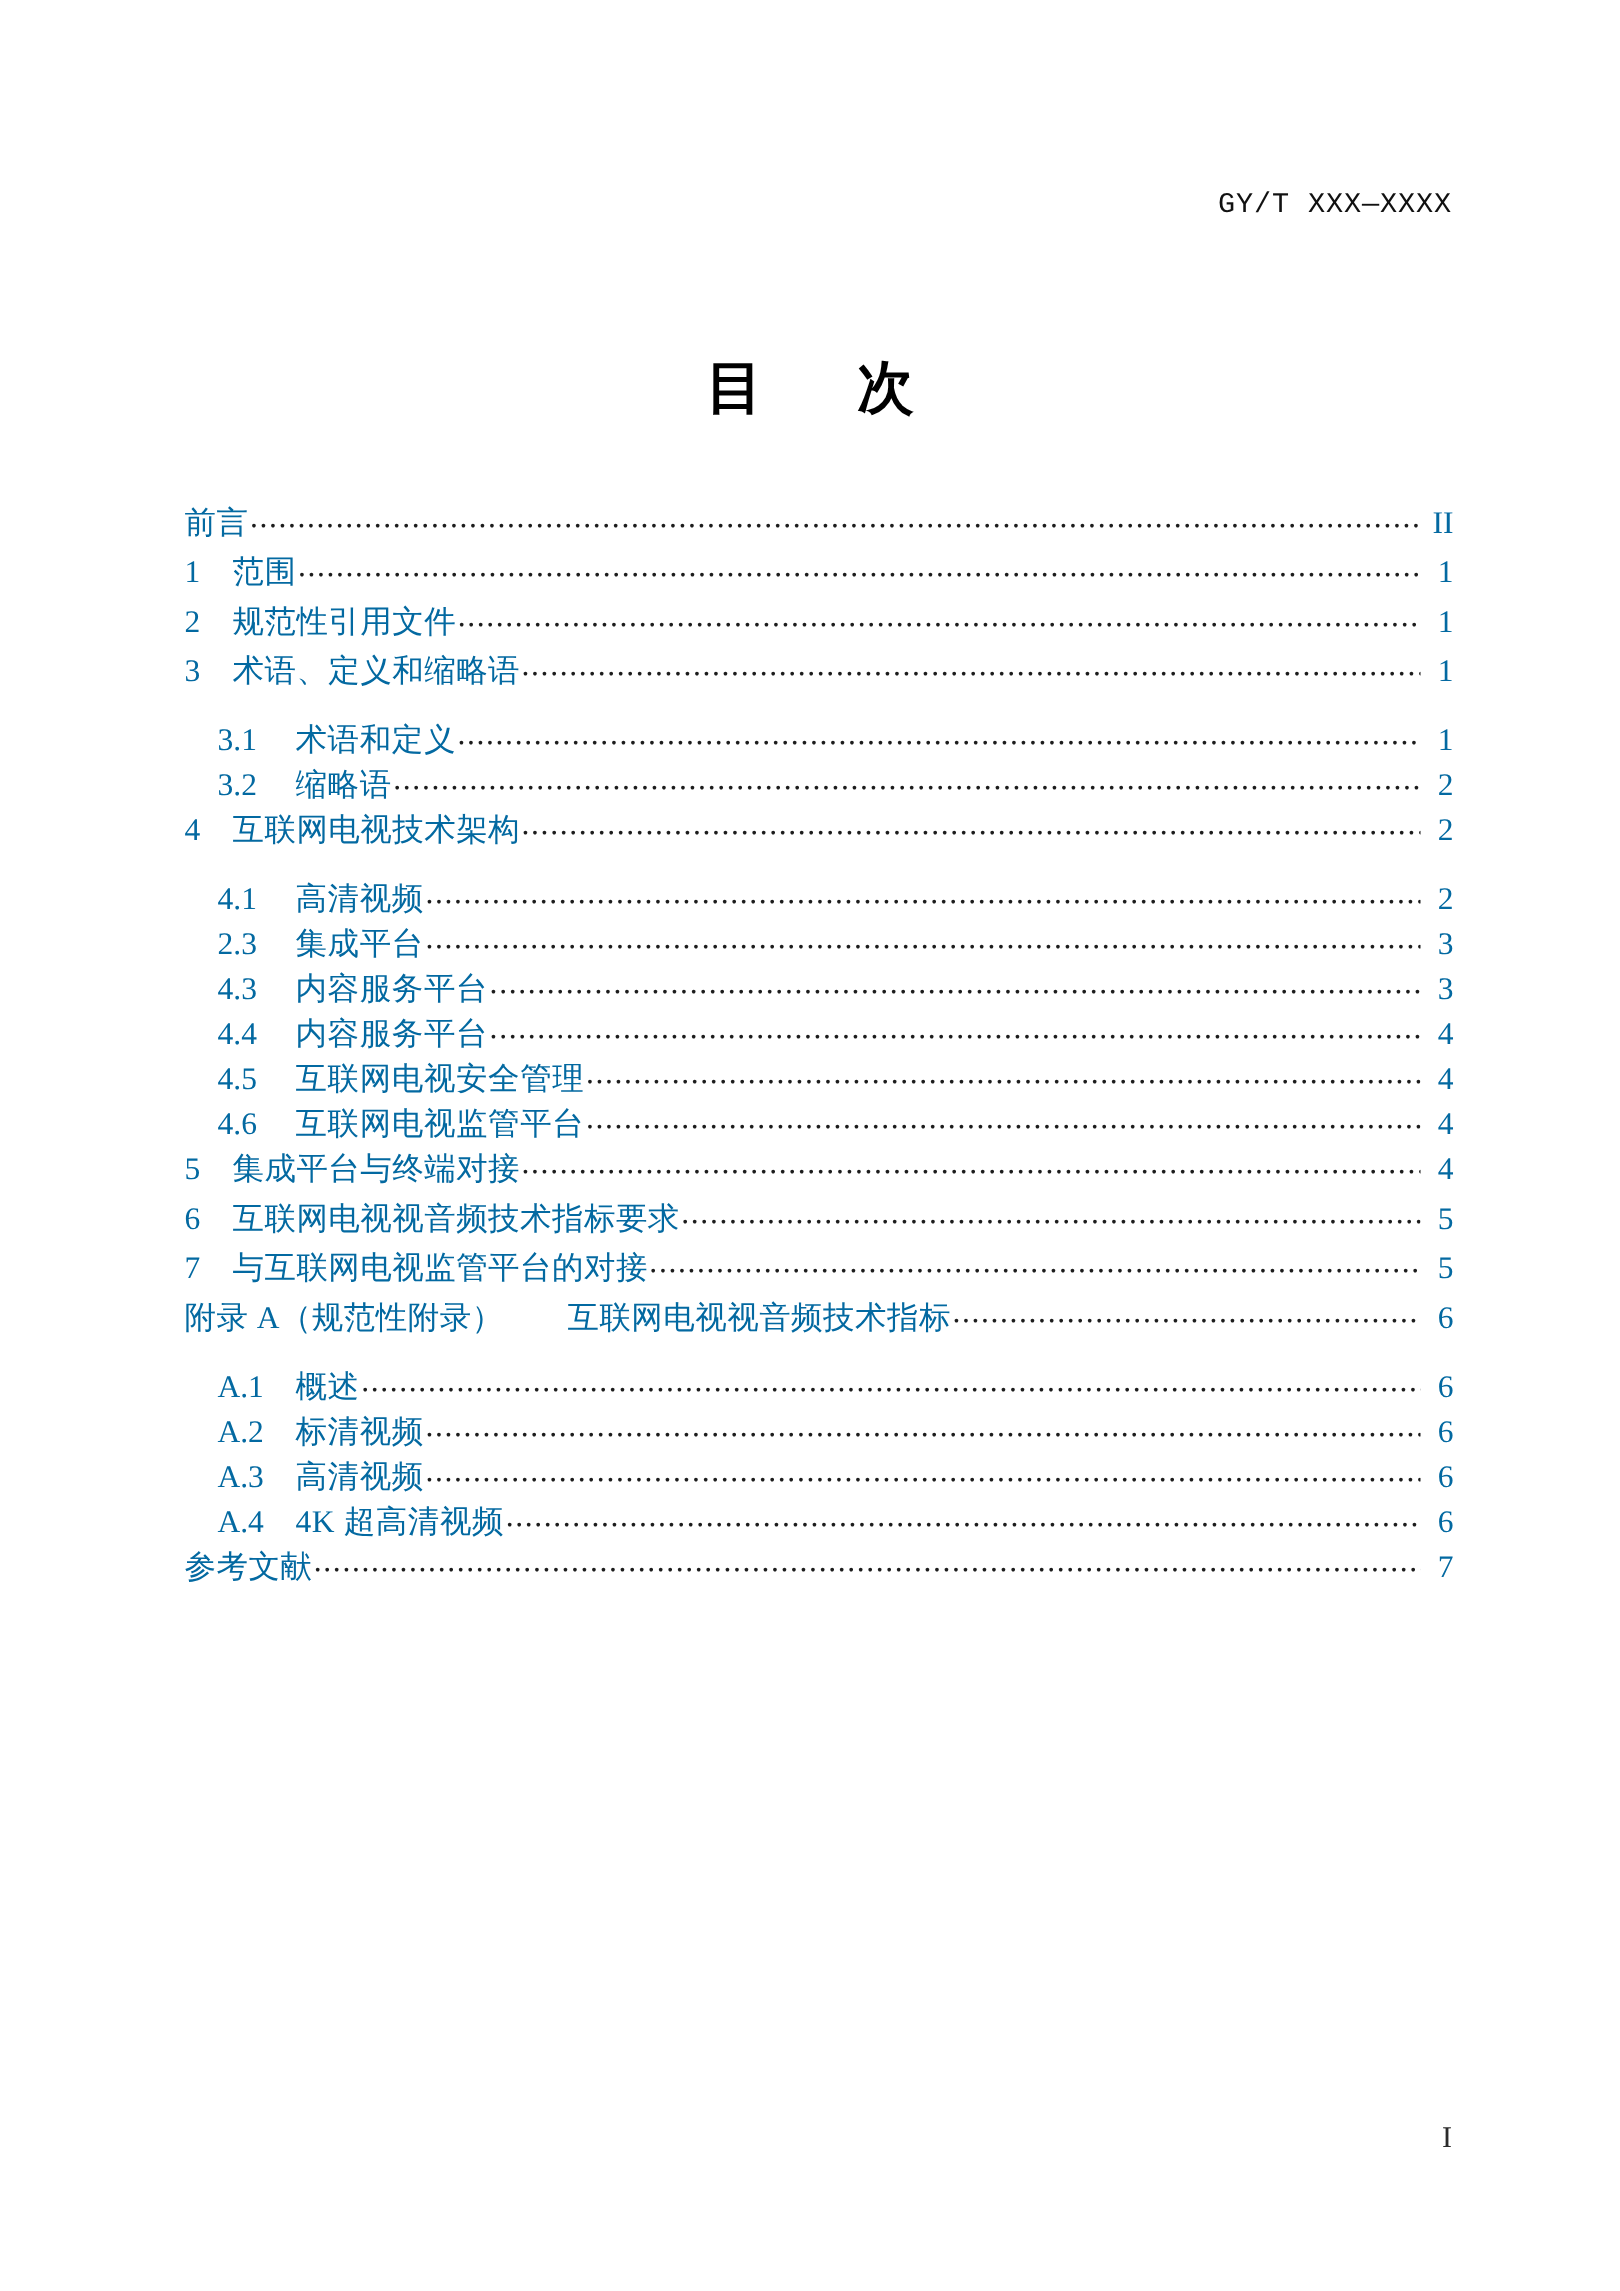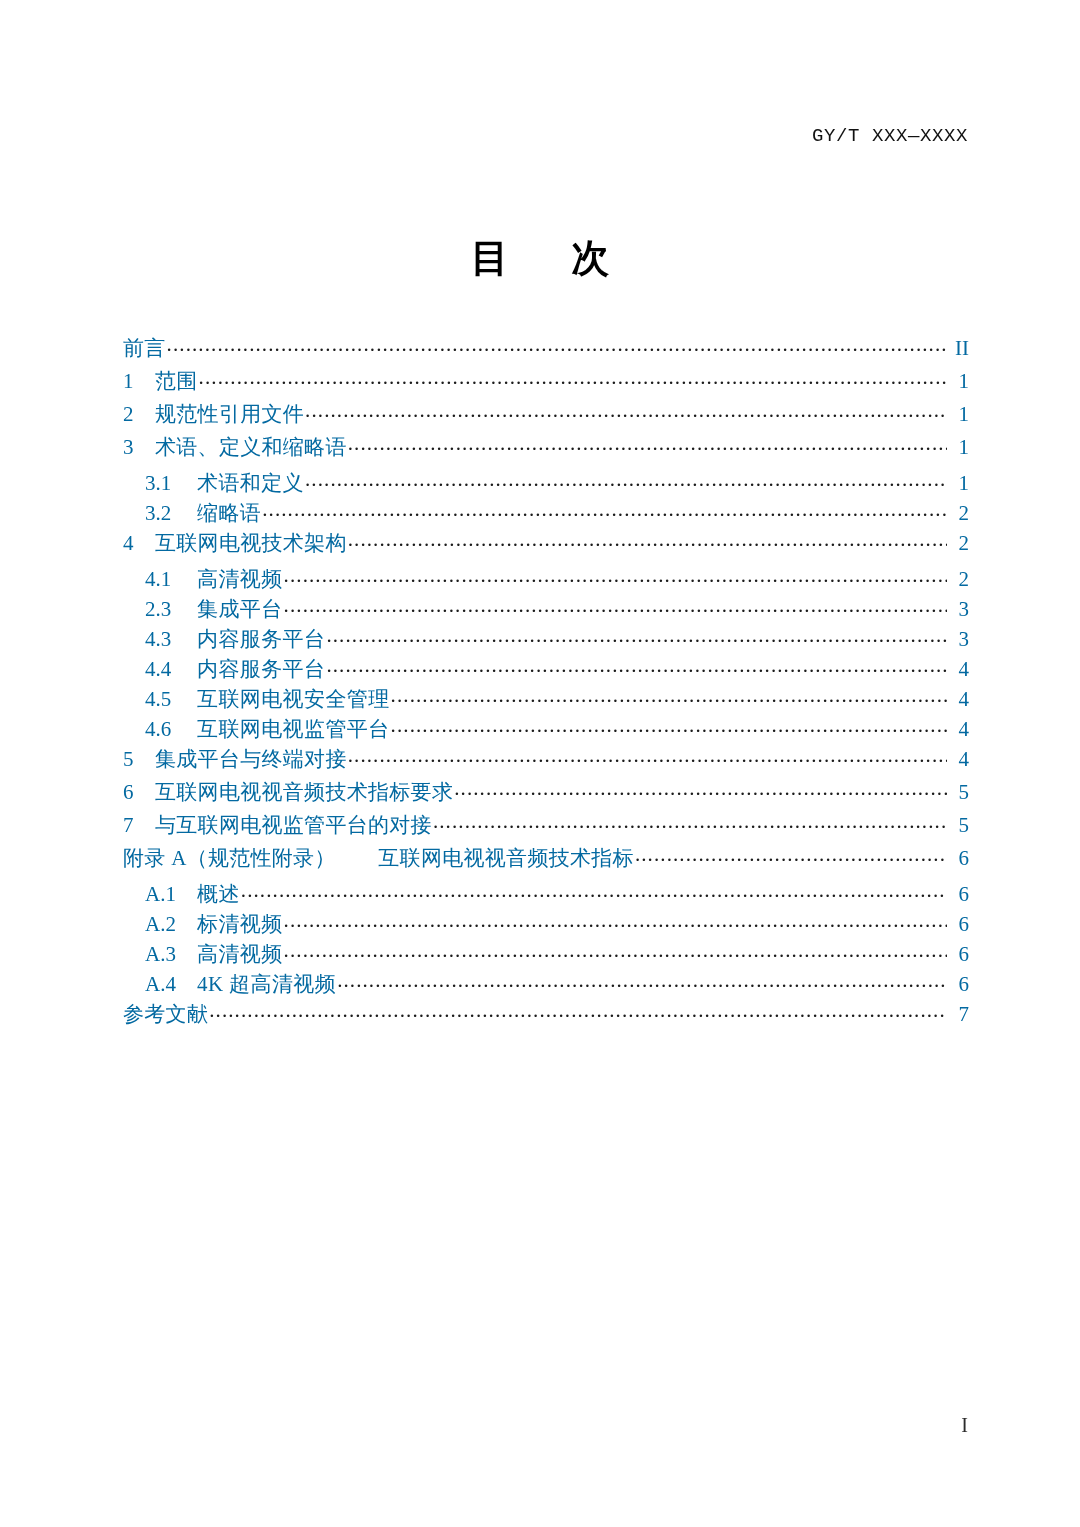--- a/index.html
+++ b/index.html
@@ -65,21 +65,21 @@
     width: 100%;
     font-size: 21px;
     line-height: 1;
     color: #0369a1;
     white-space: nowrap;
   }
 
   
   .toc-entry.lvl1 { height: 33px; }
   .toc-entry.lvl2 { height: 30px; }
-  .toc-entry.gap-before { margin-top: 3px; }
+  .toc-entry.gap-before { margin-top: 13px; }
 
   .toc-num {
     flex: 0 0 auto;
     font-family: "Liberation Serif", "DejaVu Serif", serif;
     font-size: 21px;
   }
   .lvl1 > .toc-num {
     width: 32px;
   }
   .lvl2 > .toc-num {

